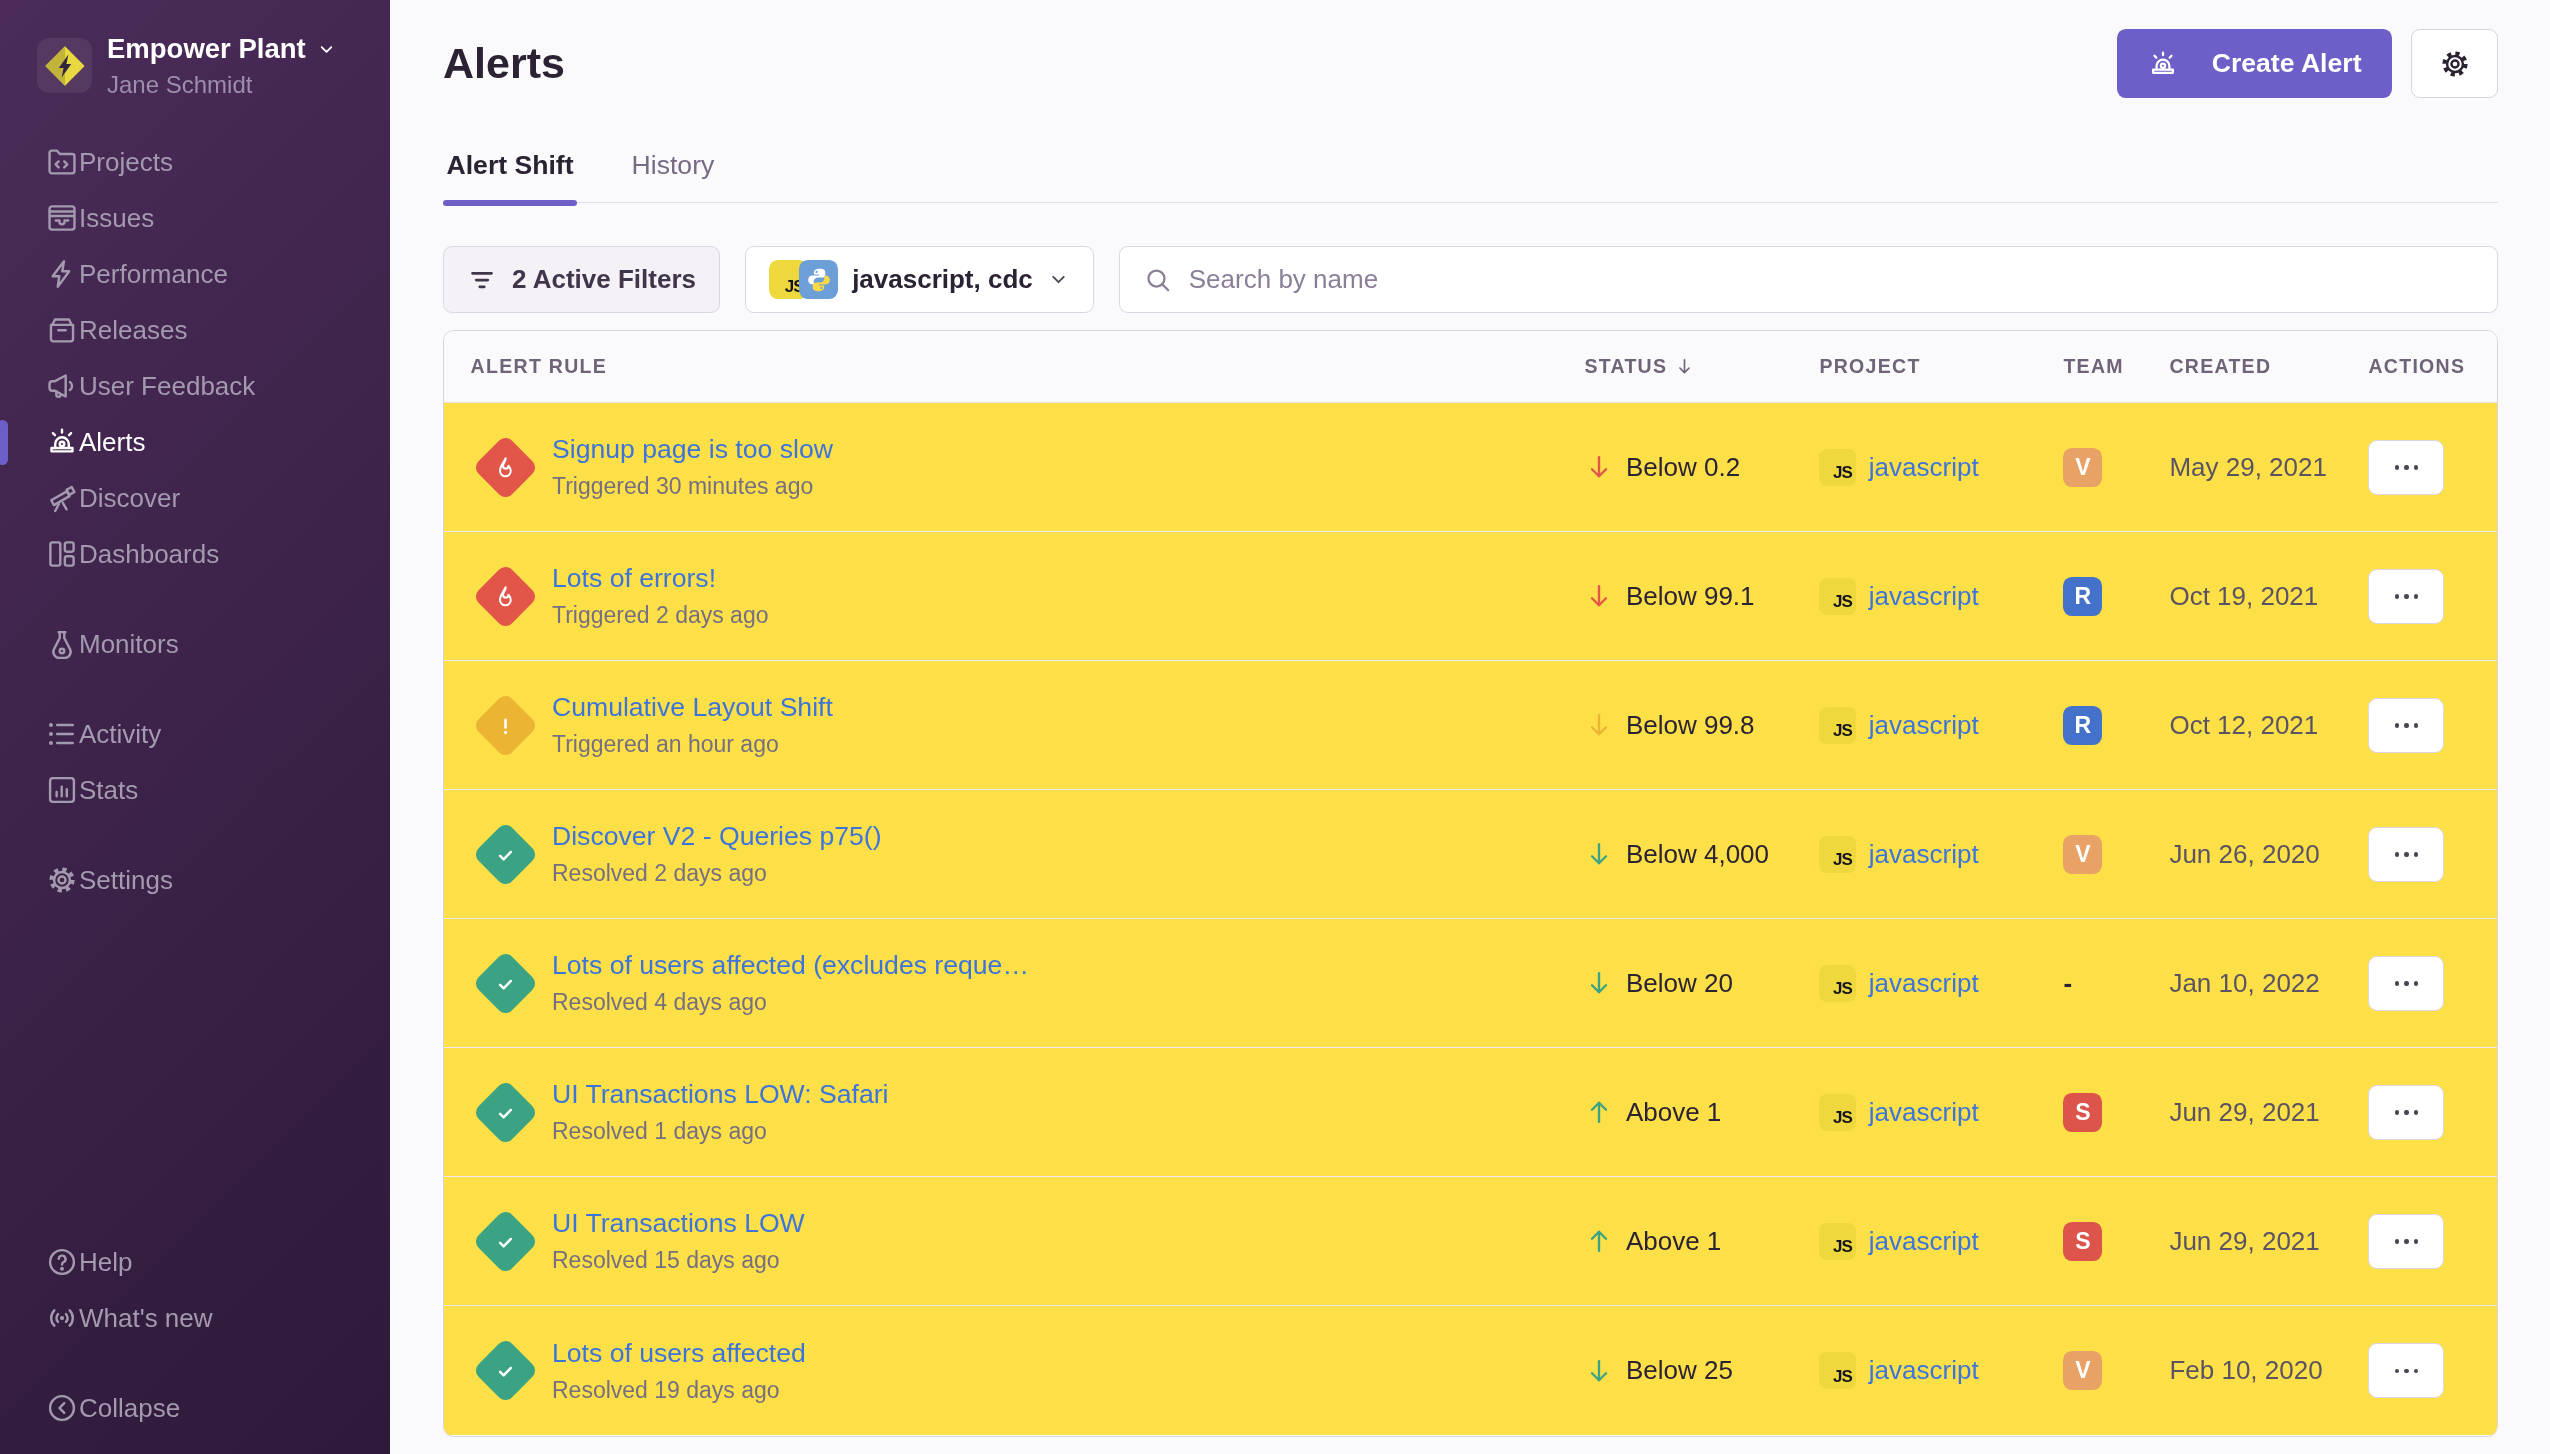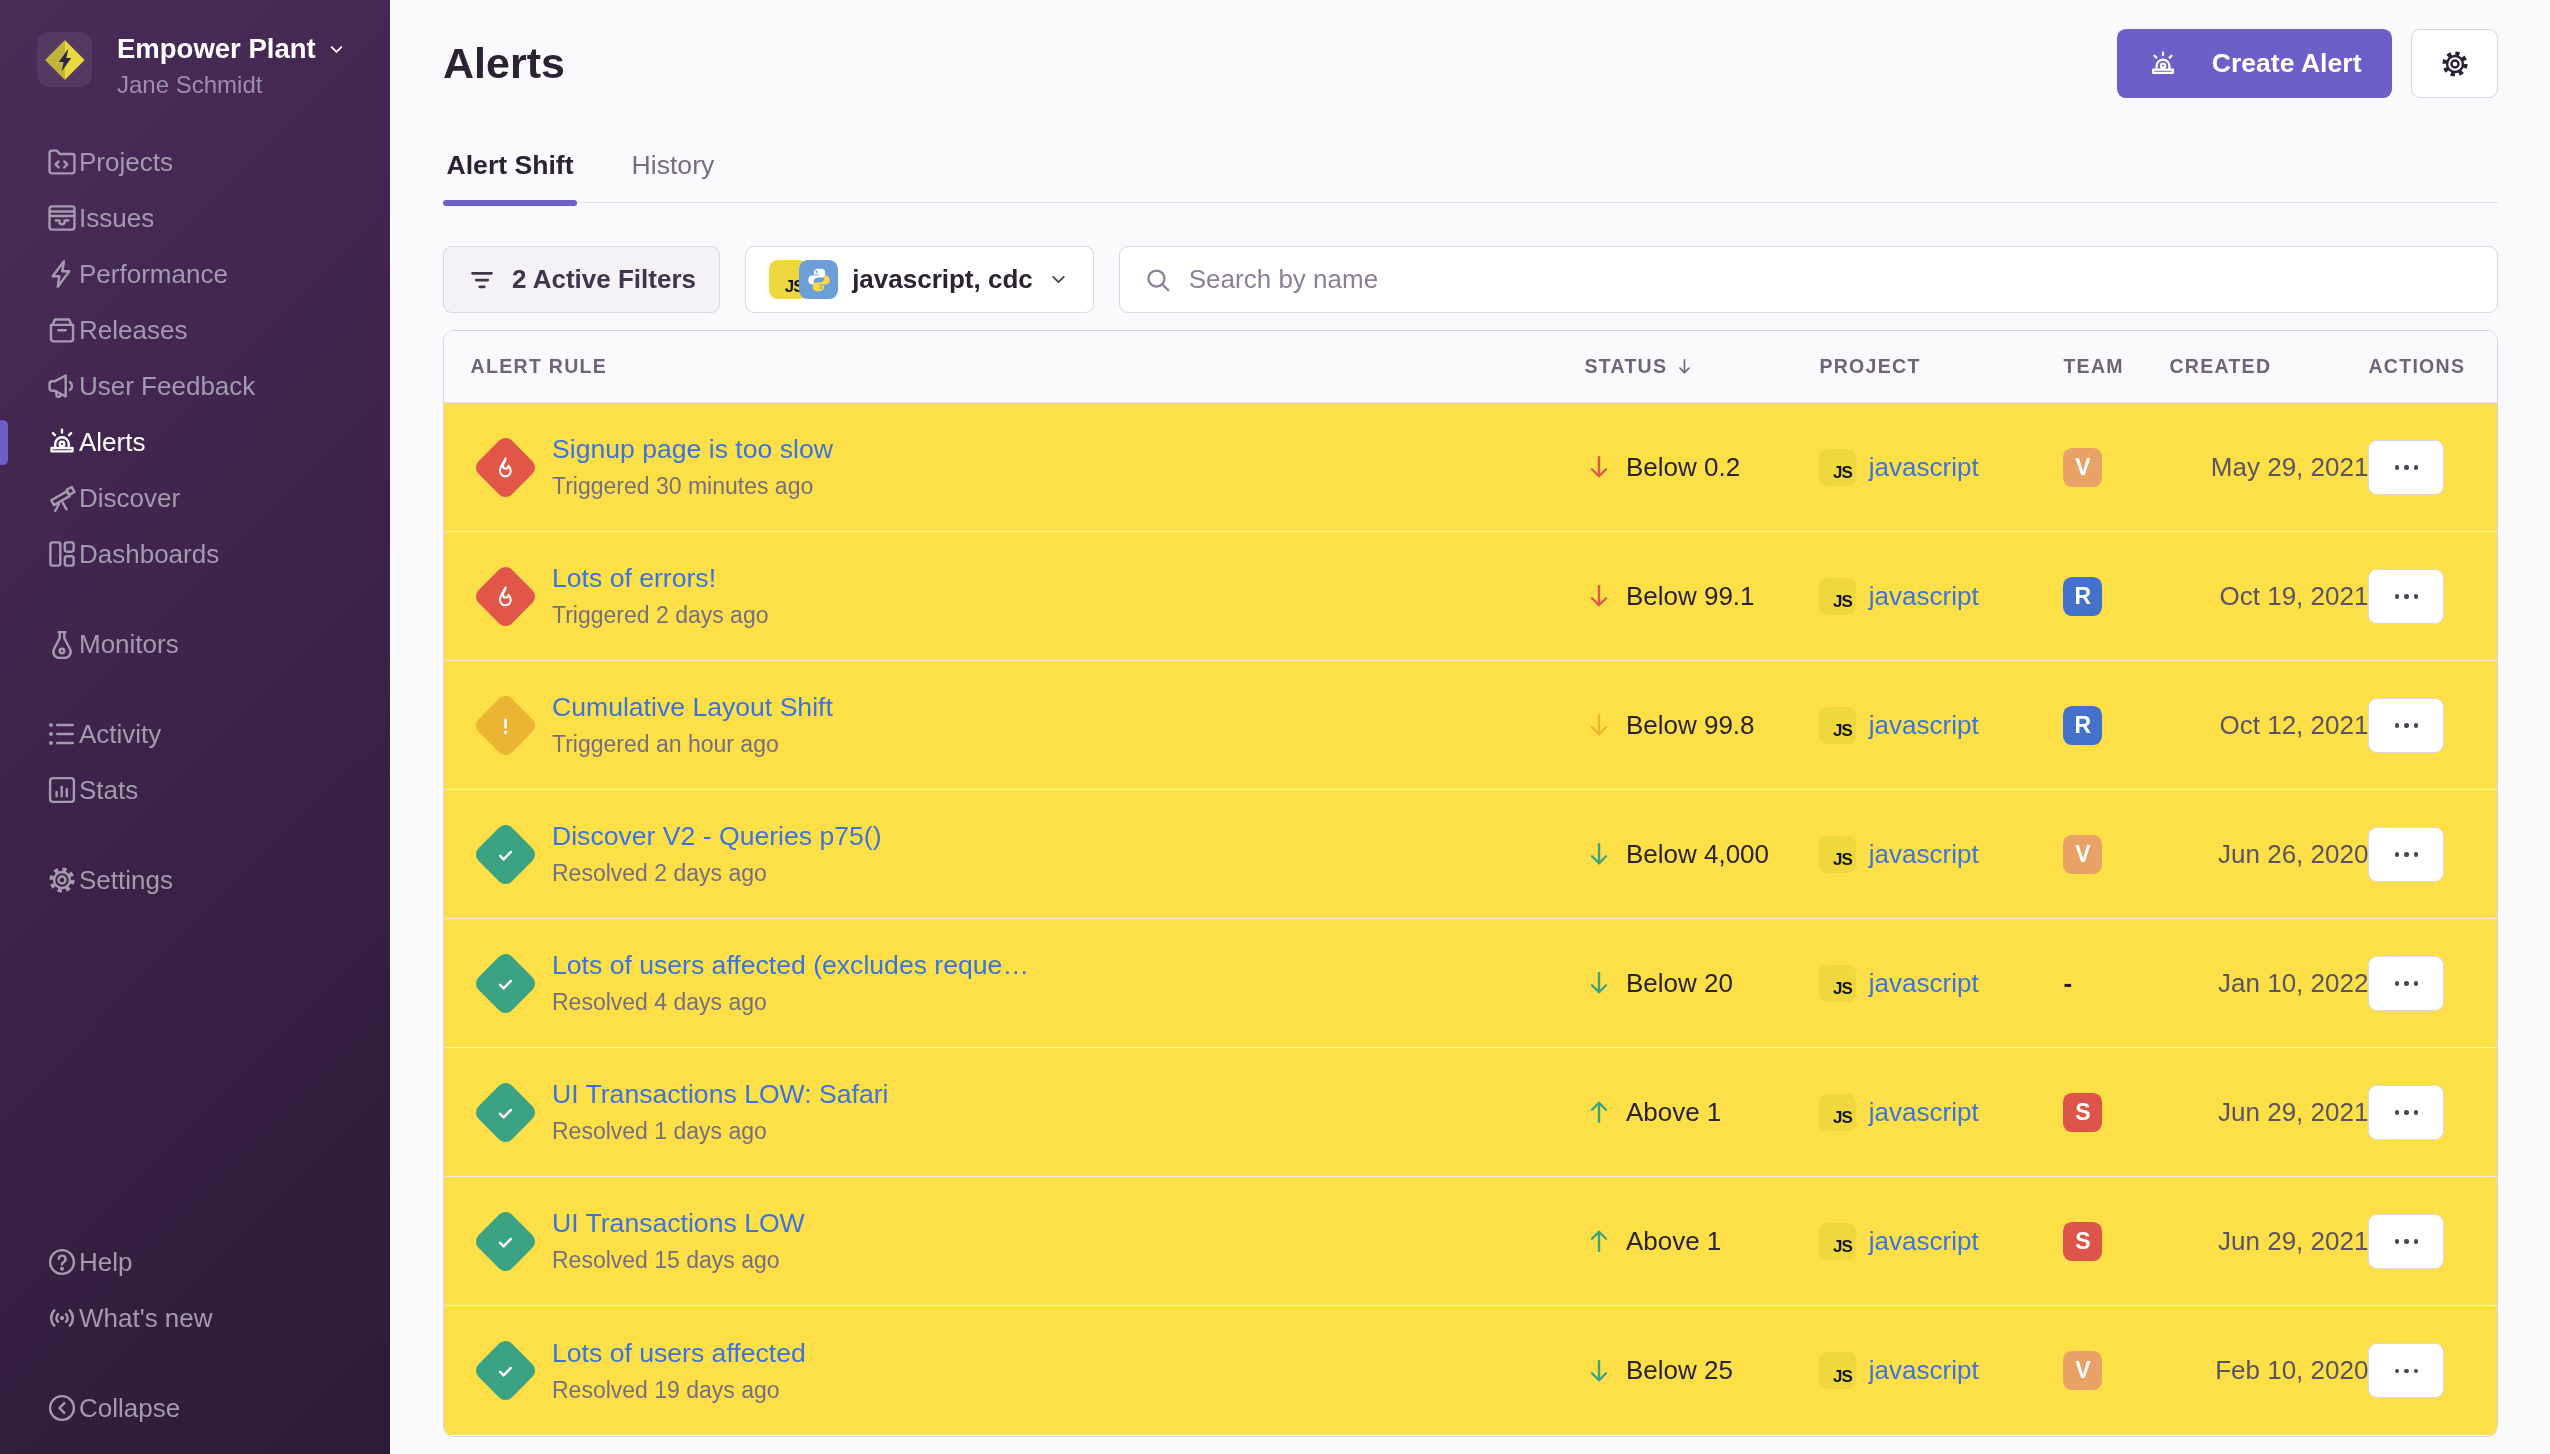--- a/index.html
+++ b/index.html
@@ -3,21 +3,21 @@
 <meta charset="utf-8">
 <style>
   * { margin:0; padding:0; box-sizing:border-box; }
   html,body { width:2550px; height:1454px; overflow:hidden;
     font-family:"Liberation Sans", sans-serif; background:#FAF9FB; }
 
   
   .sidebar { position:absolute; left:0; top:0; width:390px; height:1454px;
     background:linear-gradient(135deg,#4b2c59 0%,#3f244c 40%,#2d1a38 100%);
     display:flex; flex-direction:column; }
-  .org { display:flex; align-items:flex-start; gap:25px; padding:32px 17.7px 0 37px; cursor:pointer; }
+  .org { display:flex; align-items:center; gap:15px; padding:32px 17.7px 0 37px; cursor:pointer; }
   .org-logo { width:55px; height:55px; border-radius:12.4px; background:rgba(255,255,255,.07);
     display:flex; align-items:center; justify-content:center; flex:0 0 auto; }
   .org-logo svg { width:46px; height:46px; }
   .org-name-row { display:flex; align-items:center; gap:10.6px; color:#fff;
     font-size:27.5px; font-weight:bold; line-height:34px; white-space:nowrap; }
   .org-name-row svg { width:21px; height:21px; color:#fff; }
   .org-user { font-size:24px; color:#9C8EAC; margin-top:5.3px; }
 
   .nav-groups { margin-top:35px; }
   .nav-group { margin-bottom:34px; }
@@ -104,21 +104,21 @@
 
   .cell-project { display:flex; align-items:center; gap:12.4px; }
   .cell-project .js-tile { width:37px; height:37px; border-radius:8px; }
   .project-link { font-size:26px; color:#3D74DB; text-decoration:none; cursor:pointer; }
 
   .team-badge { width:39px; height:39px; border-radius:8.9px; display:flex; align-items:center;
     justify-content:center; color:#fff; font-size:23px; font-weight:bold; }
   .team-orange { background:#E8A265; } .team-blue { background:#4472CB; } .team-red { background:#DD544B; }
   .team-none { font-size:26px; color:#2B2233; font-weight:bold; }
 
-  .cell-created { font-size:26px; color:#5B5363;text-align:right; }
+  .cell-created { font-size:26px; color:#5B5363; }
   .actions-btn { width:76px; height:55px; background:#fff; border:1.8px solid #DCD6E2;
     border-radius:8.9px; display:flex; align-items:center; justify-content:center; gap:5.3px; cursor:pointer; }
   .actions-btn i { width:4.4px; height:4.4px; border-radius:50%; background:#4a4453; }
 </style>
 </head>
 <body>
 
 <aside class="sidebar">
   <div class="org">
     <div class="org-logo">

